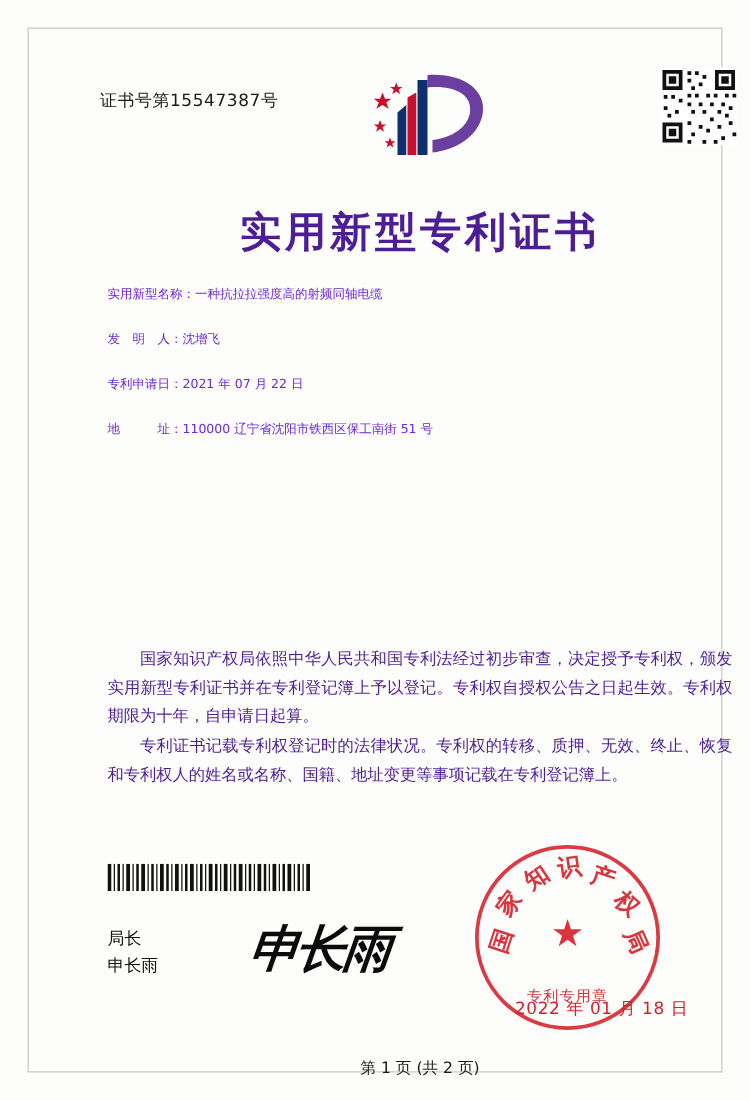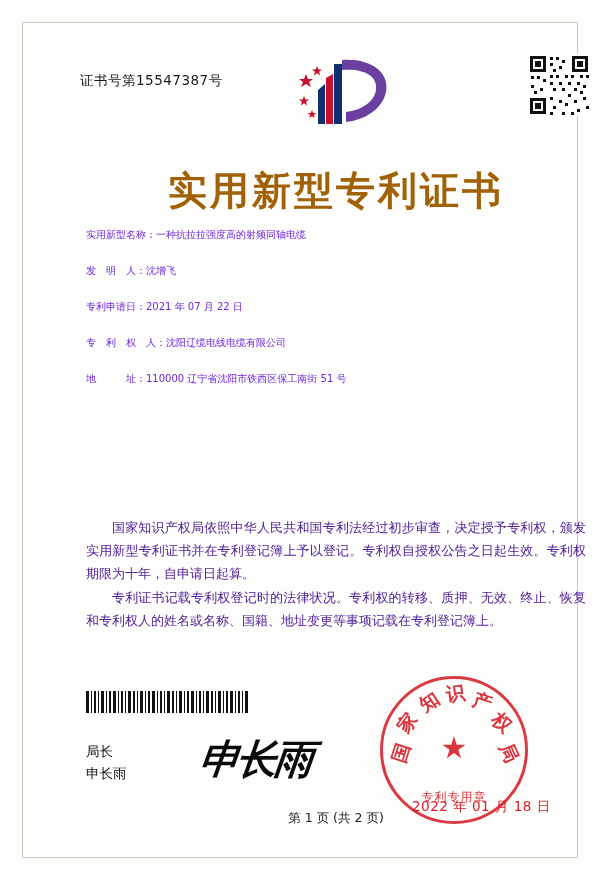--- a/index.html
+++ b/index.html
@@ -64,24 +64,24 @@
     height: 62px;
   }
 
   
   .doc-title {
     position: absolute;
     left: 0;
     top: 118px;
     width: 512px;
     text-align: center;
-    font-size: 39px;
+    font-size: 33px;
     font-weight: bold;
     letter-spacing: 3px;
-    color: #a16207;
+    color: #4c1d95;
     font-family: "DejaVu Serif", serif;
   }
 
   
   .fields {
     position: absolute;
     left: 6px;
     top: 182px;
     width: 506px;
   }
@@ -209,21 +209,21 @@
     font-size: 13.5px;
     color: #d4202a;
     font-family: "DejaVu Sans", sans-serif;
     letter-spacing: 0.5px;
   }
 
   
   .footer {
     position: absolute;
     left: 0;
-    top: 764px;
+    top: 800px;
     width: 512px;
     text-align: center;
     font-size: 12.5px;
     color: #1a1a1a;
     font-family: "DejaVu Sans", sans-serif;
   }
 </style>
 </head>
 <body>
 
@@ -311,23 +311,20 @@
       <div class="field-row">
         <span class="field-label">实用新型名称：</span><span class="field-value">一种抗拉拉强度高的射频同轴电缆</span>
       </div>
       <div class="field-row">
         <span class="field-label">发　明　人：</span><span class="field-value">沈增飞</span>
       </div>
       <div class="field-row">
         <span class="field-label">专利申请日：</span><span class="field-value">2021 年 07 月 22 日</span>
       </div>
       <div class="field-row">
-        <span class="field-label">专　利　权　人：</span><span class="field-value">沈阳辽缆电线电缆有限公司</span>
-      </div>
-      <div class="field-row">
         <span class="field-label">地　　　址：</span><span class="field-value">110000 辽宁省沈阳市铁西区保工南街 51 号</span>
       </div>
     </div>
 
     <div class="para p1">国家知识产权局依照中华人民共和国专利法经过初步审查，决定授予专利权，颁发实用新型专利证书并在专利登记簿上予以登记。专利权自授权公告之日起生效。专利权期限为十年，自申请日起算。</div>
     <div class="para p2">专利证书记载专利权登记时的法律状况。专利权的转移、质押、无效、终止、恢复和专利权人的姓名或名称、国籍、地址变更等事项记载在专利登记簿上。</div>
 
     <div class="barcode">
       <svg viewBox="0 0 166 22" width="166" height="22" aria-hidden="true">
         <g fill="#111">

